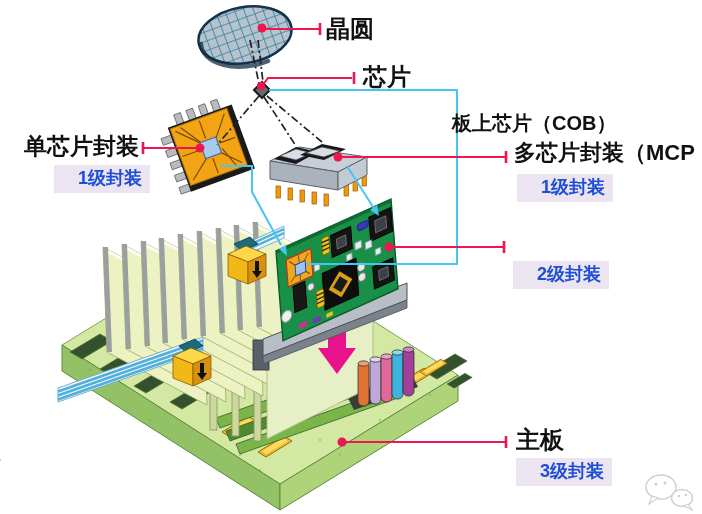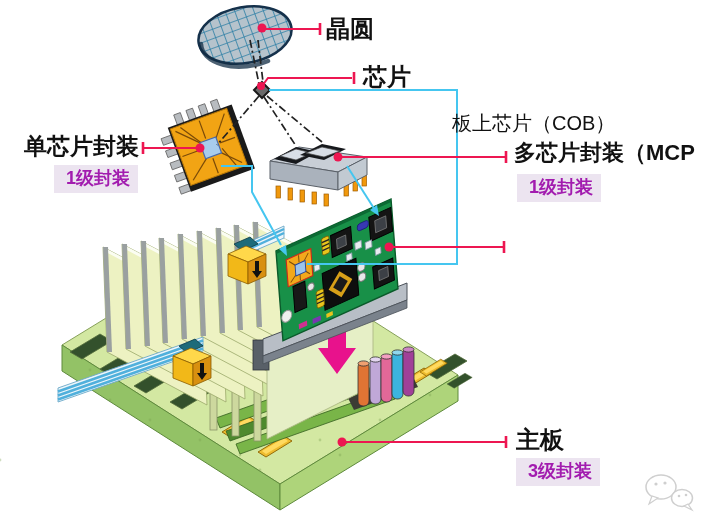--- a/index.html
+++ b/index.html
@@ -1,21 +1,21 @@
 <!DOCTYPE html>
 <html><head>
 <meta charset="utf-8">
 <style>
   html,body{margin:0;padding:0;background:#fff;}
   .stage{position:relative;width:696px;height:514px;background:#ffffff;overflow:hidden;
          font-family:"Liberation Sans","DejaVu Sans",sans-serif;}
   .label{position:absolute;font-weight:700;color:#111;white-space:nowrap;line-height:1.15;}
-  .label.medium{font-weight:400;}
-  .badge{position:absolute;background:#ece4f0;color:#a21caf;font-size:18px;font-weight:600;
-         padding:2px 8px 3px 12px;white-space:nowrap;line-height:1.25;}
+  .label.medium{font-weight:700;}
+  .badge{position:absolute;background:#ece4f0;color:#1d4ed8;font-size:18px;font-weight:600;
+         padding:2px 8px 3px 24px;white-space:nowrap;line-height:1.25;}
   svg{position:absolute;left:0;top:0;}
 </style>
 </head>
 <body>
 
 <div class="stage">
 
 <svg width="702" height="514" viewBox="0 0 702 514">
   <defs>
     <pattern id="wgrid" width="9" height="9" patternUnits="userSpaceOnUse" patternTransform="rotate(-10 245 35)">
@@ -303,17 +303,18 @@
 <div class="label" style="left:363px;top:63px;font-size:24px">芯片</div>
 
 <div class="label medium" style="left:452px;top:112px;font-size:20px">板上芯片（COB）</div>
 
 <div class="label" style="left:514px;top:140px;font-size:22px">多芯片封装（MCP）</div>
 <div class="badge" style="left:517px;top:174px">1级封装</div>
 
 <div class="label" style="left:24px;top:133px;font-size:23px">单芯片封装</div>
 <div class="badge" style="left:54px;top:165px">1级封装</div>
 
+<div class="badge" style="left:513px;top:261px">2级封装</div>
 
 <div class="label" style="left:516px;top:426px;font-size:24px">主板</div>
 <div class="badge" style="left:516px;top:458px">3级封装</div>
 
 </div>
 
 </body></html>

